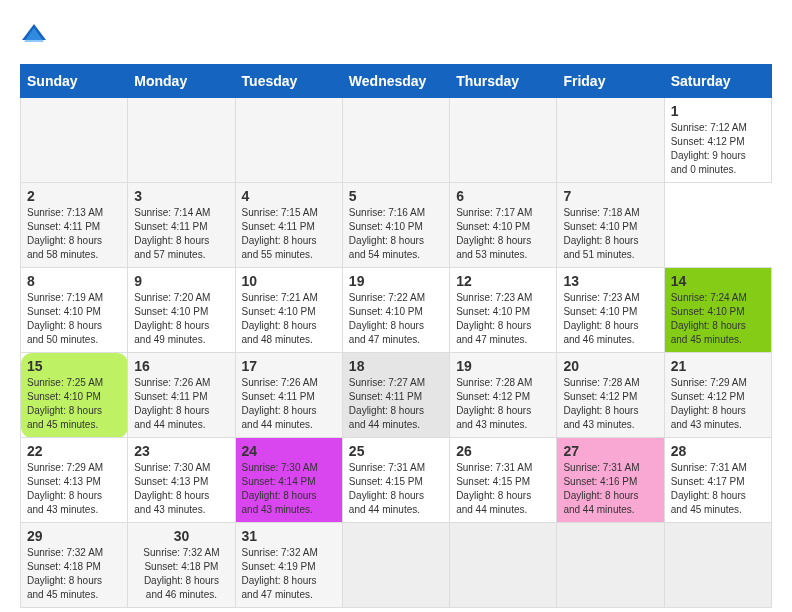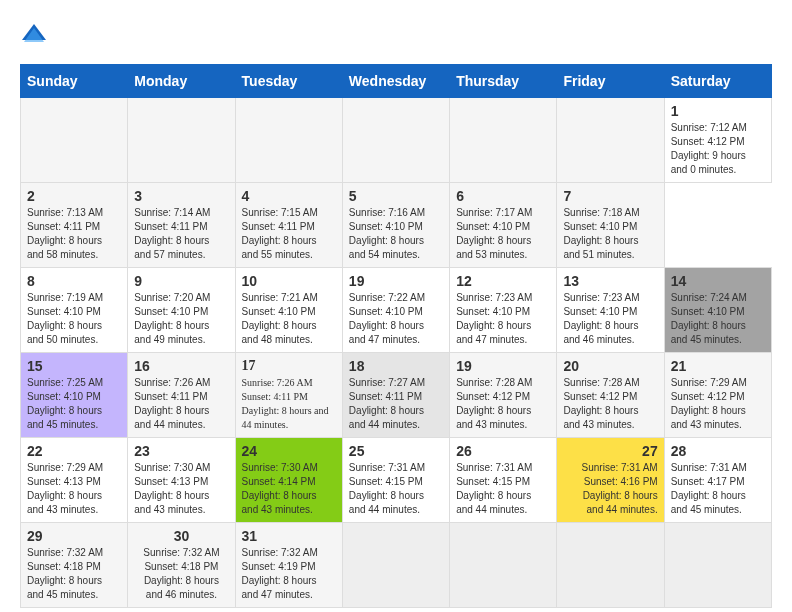--- a/index.html
+++ b/index.html
@@ -185,35 +185,35 @@
           <div class="day-info">Sunrise: 7:22 AM<br>Sunset: 4:10 PM<br>Daylight: 8 hours and 47 minutes.</div>
         </td>
         <td style="background: rgb(255, 255, 255);">
           <span class="day-num">12</span>
           <div class="day-info">Sunrise: 7:23 AM<br>Sunset: 4:10 PM<br>Daylight: 8 hours and 47 minutes.</div>
         </td>
         <td style="background: rgb(255, 255, 255);">
           <span class="day-num">13</span>
           <div class="day-info">Sunrise: 7:23 AM<br>Sunset: 4:10 PM<br>Daylight: 8 hours and 46 minutes.</div>
         </td>
-        <td style="background: #a3a3a3;">
+        <td style="background: #84cc16;">
           <span class="day-num">14</span>
           <div class="day-info">Sunrise: 7:24 AM<br>Sunset: 4:10 PM<br>Daylight: 8 hours and 45 minutes.</div>
         </td>
       </tr>
       <tr>
-        <td style="background: #c4b5fd;">
+        <td style="background: #bef264; border-radius: 11px;">
           <span class="day-num">15</span>
           <div class="day-info">Sunrise: 7:25 AM<br>Sunset: 4:10 PM<br>Daylight: 8 hours and 45 minutes.</div>
         </td>
         <td style="background: rgb(245, 245, 245);">
           <span class="day-num">16</span>
           <div class="day-info">Sunrise: 7:26 AM<br>Sunset: 4:11 PM<br>Daylight: 8 hours and 44 minutes.</div>
         </td>
-        <td style="background: rgb(245, 245, 245); font-family: Liberation Serif, serif;">
+        <td style="background: rgb(245, 245, 245);">
           <span class="day-num">17</span>
           <div class="day-info">Sunrise: 7:26 AM<br>Sunset: 4:11 PM<br>Daylight: 8 hours and 44 minutes.</div>
         </td>
         <td style="background: #e5e5e5;">
           <span class="day-num">18</span>
           <div class="day-info">Sunrise: 7:27 AM<br>Sunset: 4:11 PM<br>Daylight: 8 hours and 44 minutes.</div>
         </td>
         <td style="background: rgb(245, 245, 245);">
           <span class="day-num">19</span>
           <div class="day-info">Sunrise: 7:28 AM<br>Sunset: 4:12 PM<br>Daylight: 8 hours and 43 minutes.</div>
@@ -229,33 +229,33 @@
       </tr>
       <tr>
         <td style="background: rgb(255, 255, 255);">
           <span class="day-num">22</span>
           <div class="day-info">Sunrise: 7:29 AM<br>Sunset: 4:13 PM<br>Daylight: 8 hours and 43 minutes.</div>
         </td>
         <td style="background: rgb(255, 255, 255); margin-top: 35px;">
           <span class="day-num">23</span>
           <div class="day-info">Sunrise: 7:30 AM<br>Sunset: 4:13 PM<br>Daylight: 8 hours and 43 minutes.</div>
         </td>
-        <td style="background: #84cc16;">
+        <td style="background: #d946ef;">
           <span class="day-num">24</span>
           <div class="day-info">Sunrise: 7:30 AM<br>Sunset: 4:14 PM<br>Daylight: 8 hours and 43 minutes.</div>
         </td>
         <td style="background: rgb(255, 255, 255);">
           <span class="day-num">25</span>
           <div class="day-info">Sunrise: 7:31 AM<br>Sunset: 4:15 PM<br>Daylight: 8 hours and 44 minutes.</div>
         </td>
         <td style="background: rgb(255, 255, 255);">
           <span class="day-num">26</span>
           <div class="day-info">Sunrise: 7:31 AM<br>Sunset: 4:15 PM<br>Daylight: 8 hours and 44 minutes.</div>
         </td>
-        <td style="background: #fde047; text-align: right;">
+        <td style="background: #f9a8d4;">
           <span class="day-num">27</span>
           <div class="day-info">Sunrise: 7:31 AM<br>Sunset: 4:16 PM<br>Daylight: 8 hours and 44 minutes.</div>
         </td>
         <td style="background: rgb(255, 255, 255);">
           <span class="day-num">28</span>
           <div class="day-info">Sunrise: 7:31 AM<br>Sunset: 4:17 PM<br>Daylight: 8 hours and 45 minutes.</div>
         </td>
       </tr>
       <tr>
         <td style="background: rgb(245, 245, 245);">

